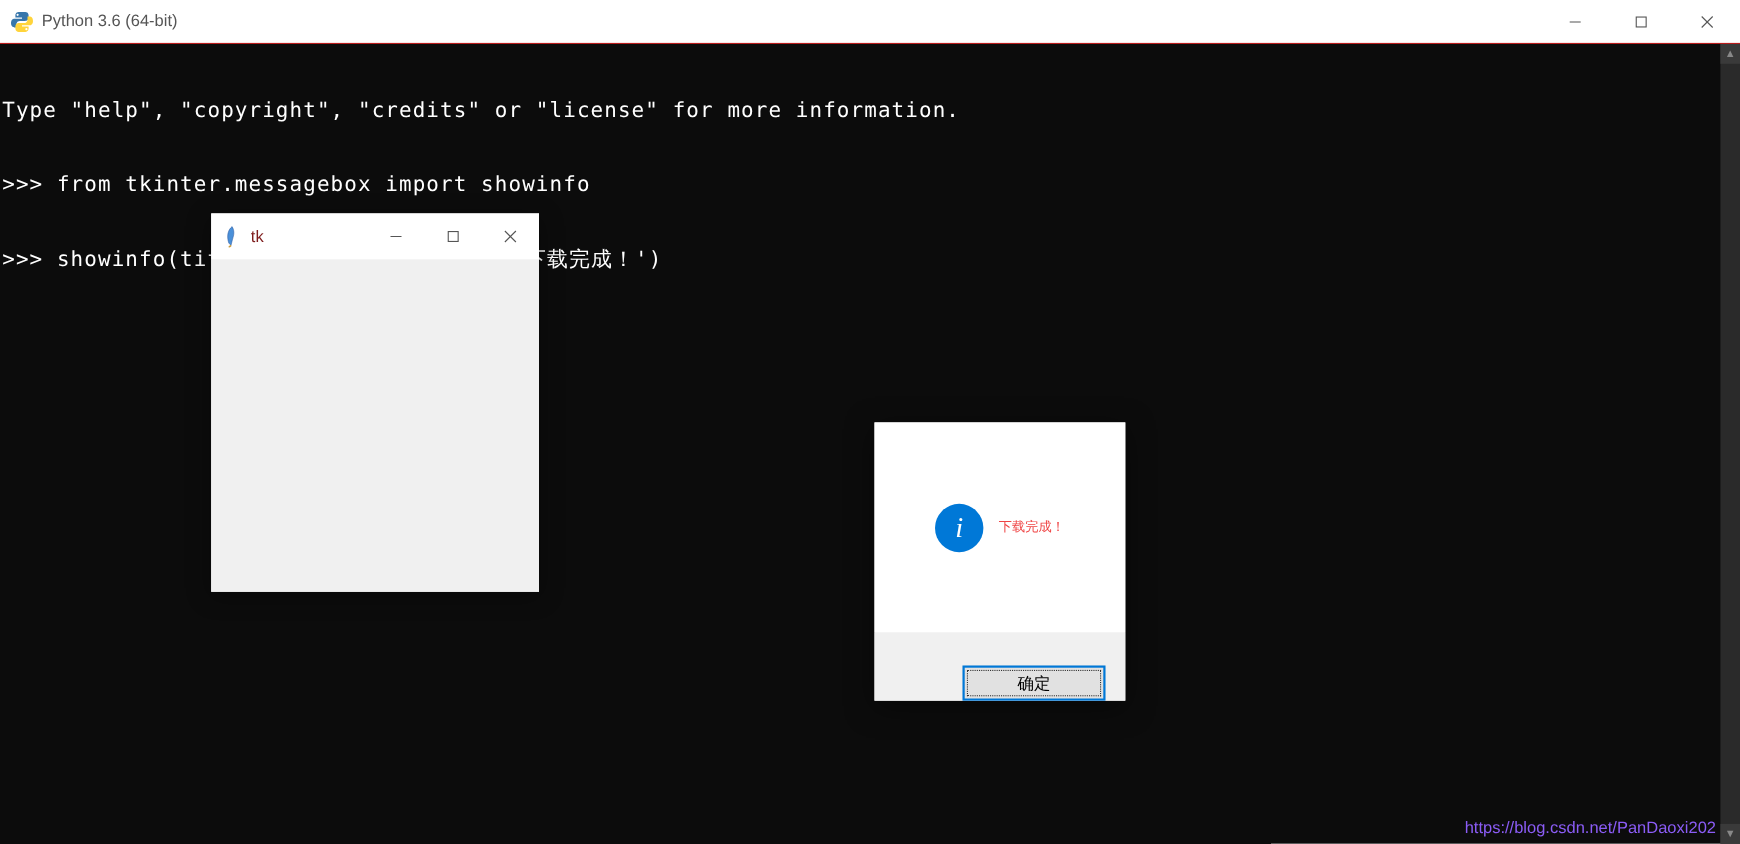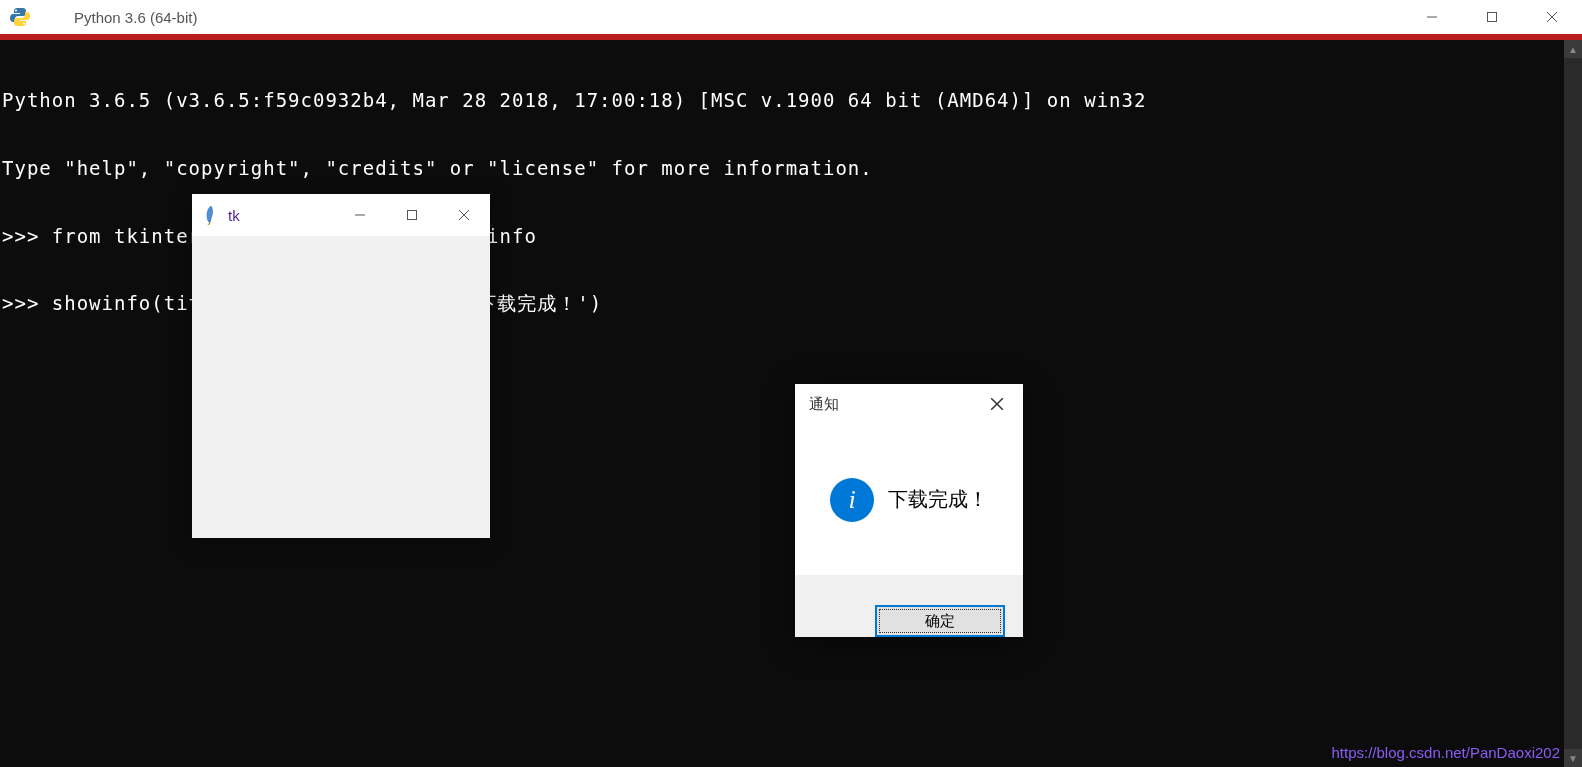--- a/index.html
+++ b/index.html
@@ -17,22 +17,21 @@
       height: 100%;
       display: flex;
       flex-direction: column;
     }
     .titlebar {
       height: 40px;
       background: #ffffff;
       display: flex;
       align-items: center;
       padding-left: 10px;
-      border-bottom: 6px solid #b91c1c;
-      gap: 36px;
+      border-bottom: 1px solid #b91c1c;
     }
     .titlebar-icon {
       width: 20px;
       height: 20px;
       margin-right: 8px;
     }
     .titlebar-title {
       flex: 1;
       font-size: 15px;
       color: #555;
@@ -82,21 +81,21 @@
       padding-left: 10px;
     }
     .tk-icon {
       width: 18px;
       height: 20px;
       margin-right: 8px;
     }
     .tk-title {
       flex: 1;
       font-size: 15px;
-      color: #4c1d95;
+      color: #7f1d1d;
     }
     .tk-controls {
       display: flex;
       height: 100%;
     }
     .tk-btn {
       width: 52px;
       height: 100%;
       display: flex;
       align-items: center;
@@ -158,22 +157,22 @@
       background: #0078d7;
       display: flex;
       align-items: center;
       justify-content: center;
       color: white;
       font-size: 26px;
       font-family: Georgia, serif;
       font-style: italic;
     }
     .msgbox-text {
-      font-size: 20px;
-      color: #000000;
+      font-size: 12px;
+      color: #ef4444;
     }
     .msgbox-footer {
       height: 62px;
       background: #f0f0f0;
       display: flex;
       align-items: flex-end;
       justify-content: flex-end;
       padding-right: 18px;
     }
     .ok-button {
@@ -246,21 +245,20 @@
       </div>
       <div class="win-btn close">
         <svg width="12" height="12" viewBox="0 0 12 12">
             <line x1="1" y1="1" x2="11" y2="11" stroke="#555" stroke-width="1"></line>
             <line x1="11" y1="1" x2="1" y2="11" stroke="#555" stroke-width="1"></line>
           </svg>
       </div>
     </div>
   </div>
   <div class="console">
-    <div class="console-line">Python 3.6.5 (v3.6.5:f59c0932b4, Mar 28 2018, 17:00:18) [MSC v.1900 64 bit (AMD64)] on win32</div>
     <div class="console-line">Type "help", "copyright", "credits" or "license" for more information.</div>
     <div class="console-line">&gt;&gt;&gt; from tkinter.messagebox import showinfo</div>
     <div class="console-line">&gt;&gt;&gt; showinfo(title = '通知',message = '下载完成！')</div>
   </div>
 
   <div class="scrollbar-track">
     <div class="scrollbar-arrow">▲</div>
     <div class="scrollbar-arrow bottom">▼</div>
   </div>
 </div>
@@ -290,29 +288,20 @@
             <line x1="1" y1="1" x2="11" y2="11" stroke="#555" stroke-width="1"></line>
             <line x1="11" y1="1" x2="1" y2="11" stroke="#555" stroke-width="1"></line>
           </svg>
       </div>
     </div>
   </div>
   <div class="tk-body"></div>
 </div>
 
 <div class="msgbox">
-  <div class="msgbox-titlebar">
-    <span class="msgbox-title">通知</span>
-    <span class="msgbox-close">
-      <svg width="14" height="14" viewBox="0 0 12 12">
-          <line x1="1" y1="1" x2="11" y2="11" stroke="#333" stroke-width="1.3"></line>
-          <line x1="11" y1="1" x2="1" y2="11" stroke="#333" stroke-width="1.3"></line>
-        </svg>
-    </span>
-  </div>
   <div class="msgbox-body">
     <div class="info-icon">i</div>
     <div class="msgbox-text">下载完成！</div>
   </div>
   <div class="msgbox-footer">
     <button class="ok-button">确定</button>
   </div>
 </div>
 
 <div class="watermark">https://blog.csdn.net/PanDaoxi202</div>

